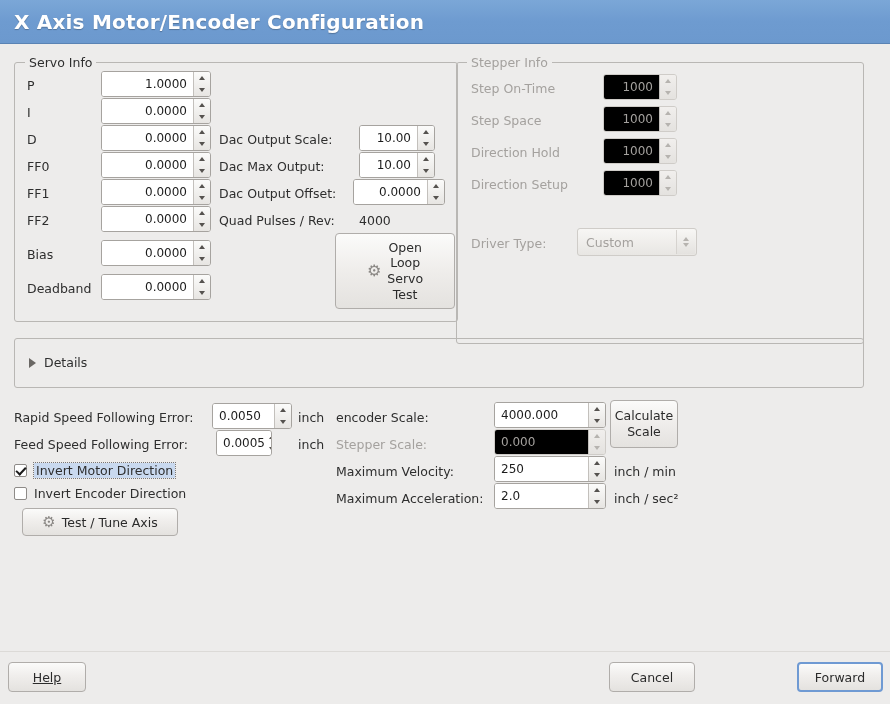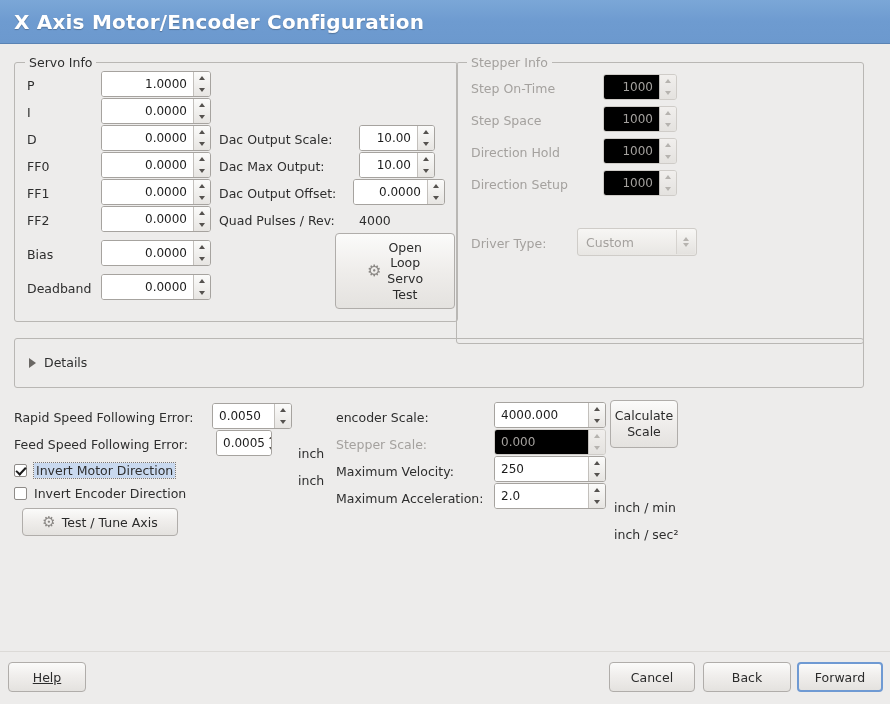--- a/index.html
+++ b/index.html
@@ -255,21 +255,21 @@
     line-height: 1;
   }
   
   .footer {
     position: absolute;
     left: 0; right: 0; bottom: 0;
     height: 52px;
     background: #edeceb;
     border-top: 1px solid #dcdad7;
   }
-  .units { position: absolute; font-size: 12.5px; color: #2e2e2e; margin-top: 36px; }
+  .units { position: absolute; font-size: 12.5px; color: #2e2e2e; }
 </style>
 </head>
 <body>
 
 <div class="window">
 
   <div class="titlebar">
     <span class="title">X Axis Motor/Encoder Configuration</span>
   </div>
 
@@ -524,21 +524,18 @@
 
   </div>
 
   <div class="footer">
     <div class="btn" style="left:8px; top:10px; width:78px; height:30px;">
       <span class="underline-a">Help</span>
     </div>
     <div class="btn" style="left:609px; top:10px; width:86px; height:30px;">
       <span>Cancel</span>
     </div>
-    <div class="btn" style="left:703px; top:10px; width:88px; height:30px;">
-      <span>Back</span>
-    </div>
     <div class="btn default" style="left:797px; top:10px; width:86px; height:30px;">
       <span>Forward</span>
     </div>
   </div>
 
 </div>
 
 </body></html>

